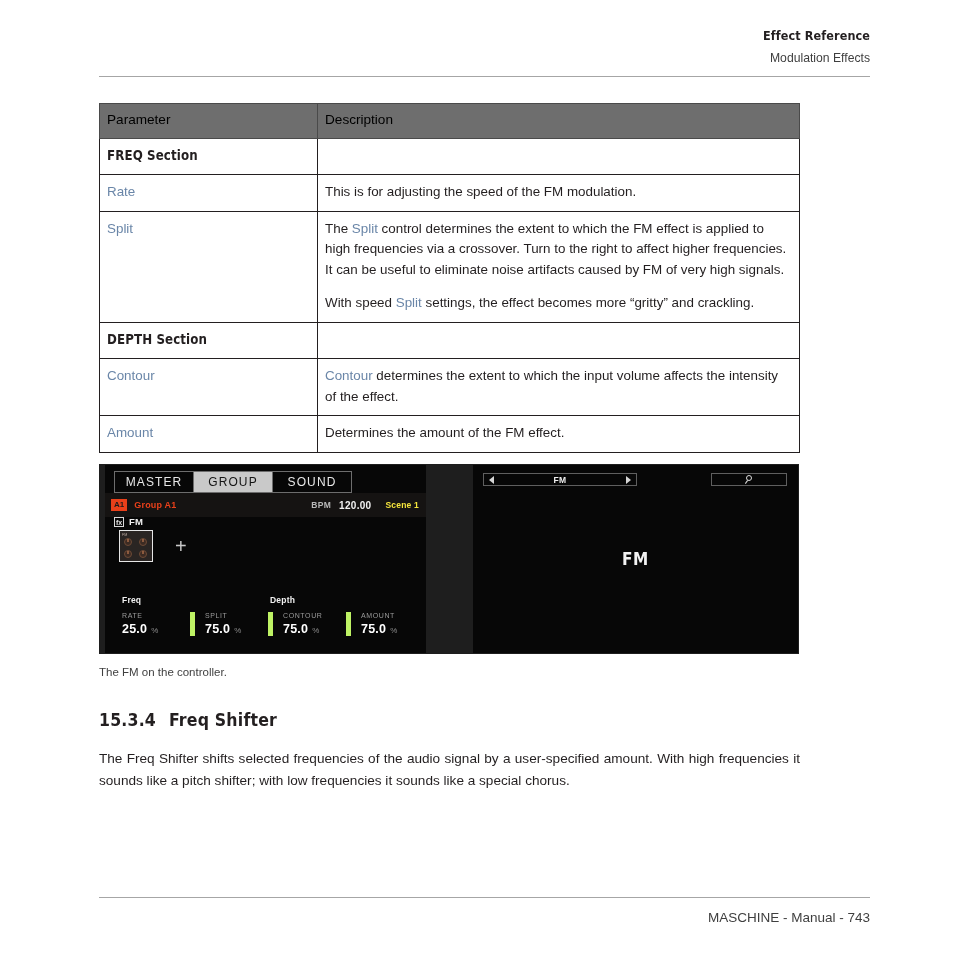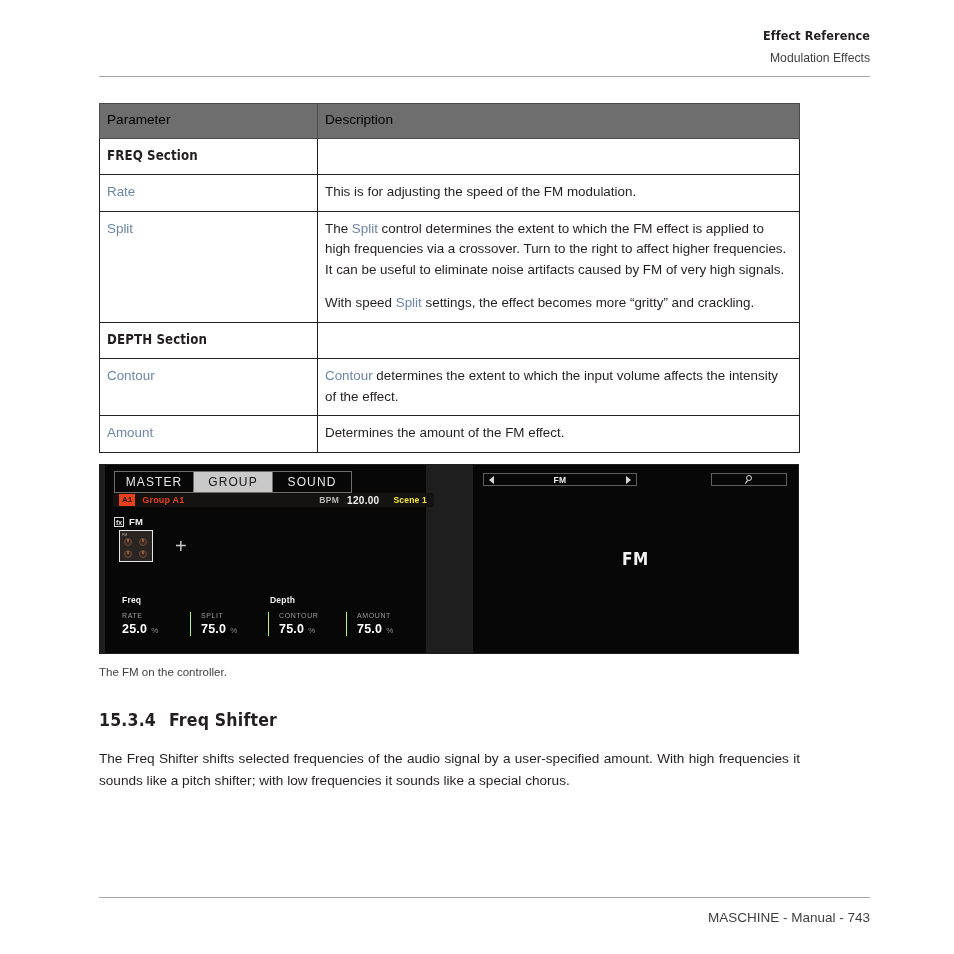--- a/index.html
+++ b/index.html
@@ -142,24 +142,24 @@
   }
   .tab:last-child { border-right: none; }
   .tab.active {
     background: #c9c9c9;
     color: #141414;
   }
 
   
   .infobar {
     position: absolute;
-    left: 8px;
+    left: 0;
     top: 28px;
     width: 321px;
-    height: 14px;
+    height: 24px;
     background: #151312;
     display: flex;
     align-items: center;
   }
   .grp-badge {
     background: #e8401a;
     color: #1a1a1a;
     font-size: 8px;
     font-weight: bold;
     padding: 1px 3px 1px 3px;
@@ -304,21 +304,21 @@
     position: absolute;
     left: 0;
     top: 17px;
     width: 321px;
     display: flex;
   }
   .pcell {
     width: 78px;
     padding-left: 10px;
     box-sizing: border-box;
-    border-left: 1px solid #bef264;
+    border-left: 5px solid #bef264;
   }
   .pcell:first-child {
     border-left: none;
     padding-left: 17px;
     width: 85px;
   }
   .pcell-label {
     color: #9b9b9b;
     font-size: 7px;
     letter-spacing: 0.6px;

